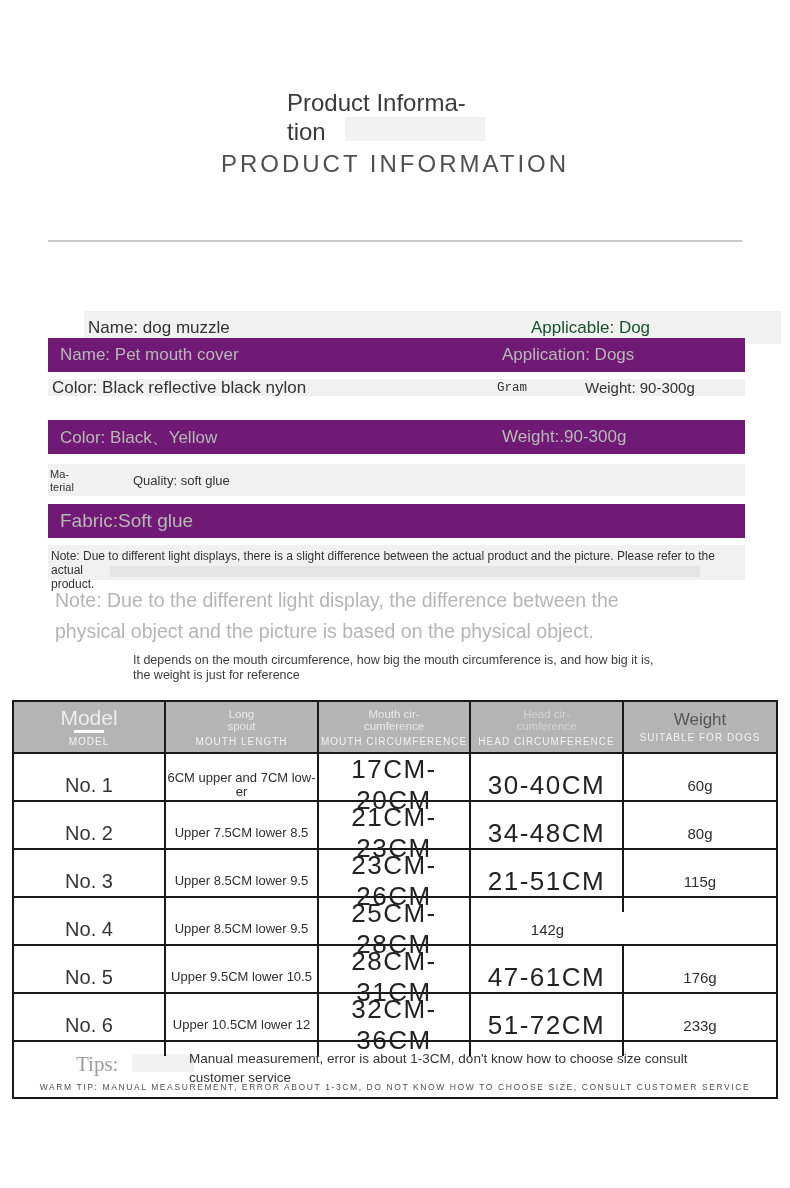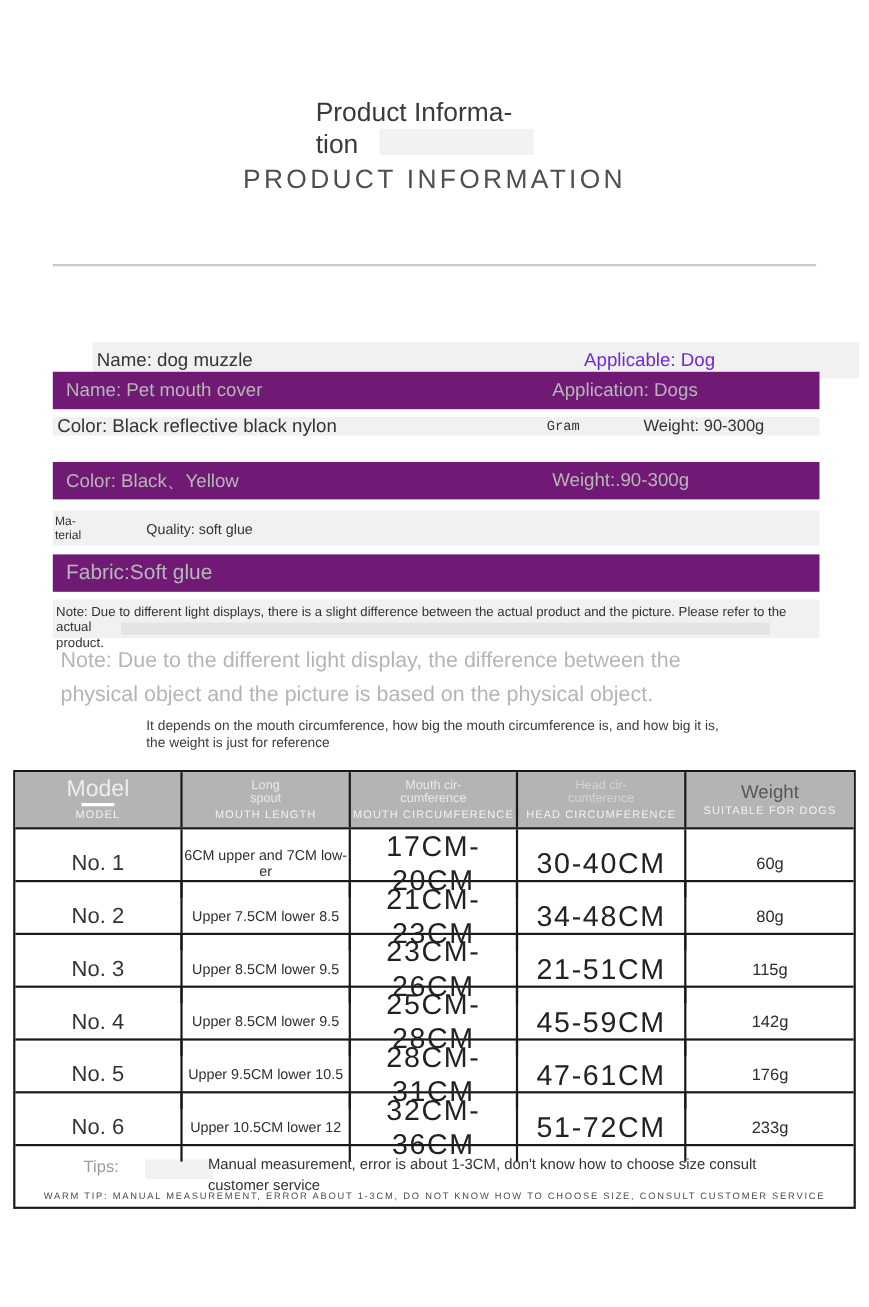--- a/index.html
+++ b/index.html
@@ -14,21 +14,21 @@
             letter-spacing:3px;color:#4f4f4f;}
   .divider{left:48px;top:240px;width:694px;height:2px;background:#c9c9c9;}
 
   
   .wm{background:rgba(0,0,0,0.05);}
 
   
   .specbar{left:48px;width:697px;background:#f1f1f1;}
   .specwhite{left:48px;width:697px;background:#701a75;}
   .sp-left{position:absolute;left:4px;top:0;bottom:0;display:flex;align-items:center;font-size:17px;color:#333;}
-  .sp-right{position:absolute;left:447px;top:0;bottom:0;display:flex;align-items:center;font-size:17px;color:#6d28d9;}
+  .sp-right{position:absolute;left:447px;top:0;bottom:0;display:flex;align-items:center;font-size:17px;color:#14532d;}
   .muted{color:#b7b7b7;}
   .sp-left.indent{left:12px;}
   .sp-right.indent{left:454px;}
   .gram{position:absolute;left:449px;top:0;bottom:0;display:flex;align-items:center;font-size:12.5px;color:#333;font-family:Liberation Mono, monospace;}
   .wrow{position:absolute;left:537px;top:0;bottom:0;display:flex;align-items:center;font-size:15px;color:#333;}
   .mat-label{position:absolute;left:2px;top:4px;font-size:11px;line-height:13px;color:#333;}
   .mat-value{position:absolute;left:85px;top:0;bottom:0;display:flex;align-items:center;font-size:13px;color:#333;}
   .fabric{font-size:19px;}
   .notebar-text{position:absolute;left:3px;top:4px;width:690px;font-size:12px;line-height:14px;color:#333;}
   .note-large{left:55px;top:585px;width:650px;font-size:19.5px;line-height:31px;color:#b5b5b5;}
@@ -49,21 +49,21 @@
   .trow{display:grid;grid-template-columns:152px 153px 152px 153px 1fr;height:46px;border-top:2px solid #191919;}
   .tcell{border-right:2px solid #191919;display:flex;align-items:center;justify-content:center;
          text-align:center;color:#2e2e2e;}
   .tcell:last-child{border-right:none;}
   .c-model{font-size:20px;color:#333;}
   .c-len{font-size:13px;line-height:14px;}
   .c-big{font-size:26px;letter-spacing:1.5px;color:#222;}
   .c-wt{font-size:15px;}
   .trow:first-of-type .c-len{font-size:11.5px;}
   .tips{position:relative;height:55px;border-top:2px solid #191919;}
-  .tips-label{position:absolute;left:62px;top:10px;font-size:15px;color:#9b9b9b;}
+  .tips-label{position:absolute;left:62px;top:10px;font-size:21px;color:#9b9b9b;font-family:Liberation Serif, serif;}
   .tips-text{position:absolute;left:175px;top:7px;width:560px;font-size:13.5px;line-height:19px;color:#333;}
   .tips-foot{position:absolute;left:0;bottom:5px;width:100%;text-align:center;font-size:8.5px;
              letter-spacing:1.6px;color:#4d4d4d;}
 </style>
 </head>
 <body>
 
 <div id="page">
 
   <div class="abs title pre">Product Informa-
@@ -162,21 +162,20 @@
       <div class="tcell c-len pre">Upper 8.5CM lower 9.5</div>
       <div class="tcell c-big">23CM-26CM</div>
       <div class="tcell c-big">21-51CM</div>
       <div class="tcell c-wt">115g</div>
     </div>
 
     <div class="trow">
       <div class="tcell c-model">No. 4</div>
       <div class="tcell c-len pre">Upper 8.5CM lower 9.5</div>
       <div class="tcell c-big">25CM-28CM</div>
-      <div class="tcell c-big">45-59CM</div>
       <div class="tcell c-wt">142g</div>
     </div>
 
     <div class="trow">
       <div class="tcell c-model">No. 5</div>
       <div class="tcell c-len pre">Upper 9.5CM lower 10.5</div>
       <div class="tcell c-big">28CM-31CM</div>
       <div class="tcell c-big">47-61CM</div>
       <div class="tcell c-wt">176g</div>
     </div>

